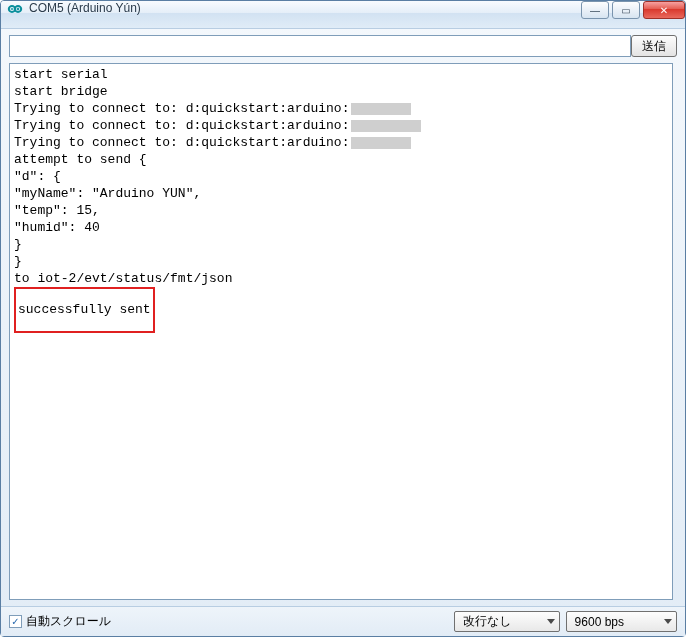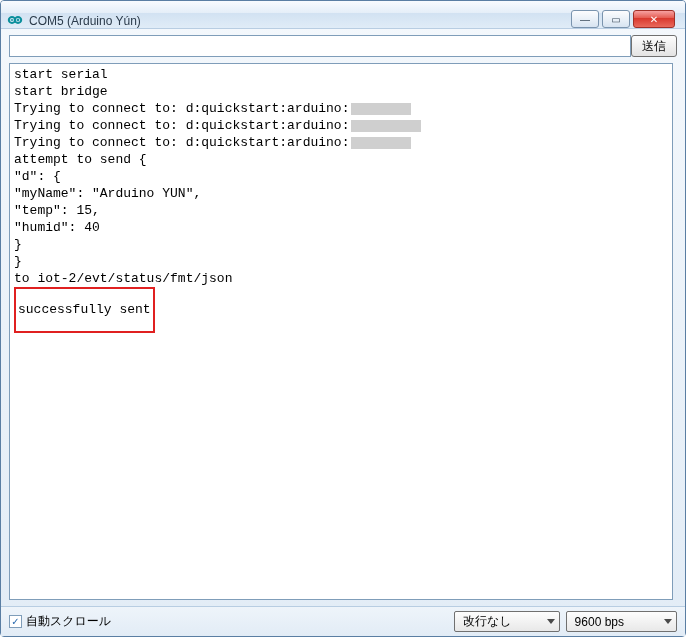--- a/index.html
+++ b/index.html
@@ -18,22 +18,22 @@
     height: 637px;
     border: 1px solid #5a7ea3;
     background: linear-gradient(to bottom, #f4f8fc, #e2ecf6);
     display: flex;
     flex-direction: column;
     border-radius: 4px;
   }
   .titlebar {
     height: 28px;
     display: flex;
-    align-items: flex-end;
-    padding: 0 10px 0 6px;
+    align-items: flex-start;
+    padding: 0 0 0 6px;
     background: linear-gradient(to bottom, #f8fbfe 0%, #e4eef8 45%, #d2e2f2 46%, #e0ecf7 100%);
     border-bottom: 1px solid #b8cde2;
     border-top-left-radius: 3px;
     border-top-right-radius: 3px;
   }
   .app-icon {
     width: 16px; height: 16px;
     margin-right: 6px;
     display: inline-flex; align-items: center; justify-content: center;
   }

